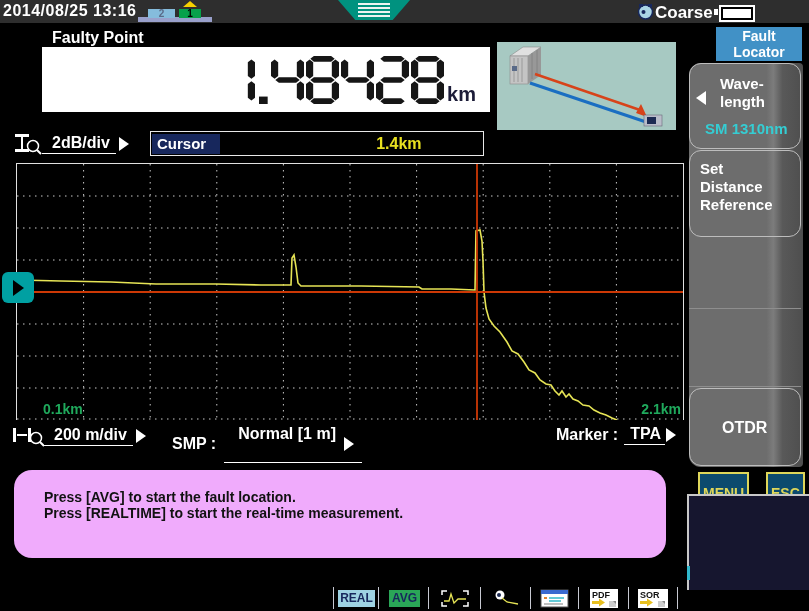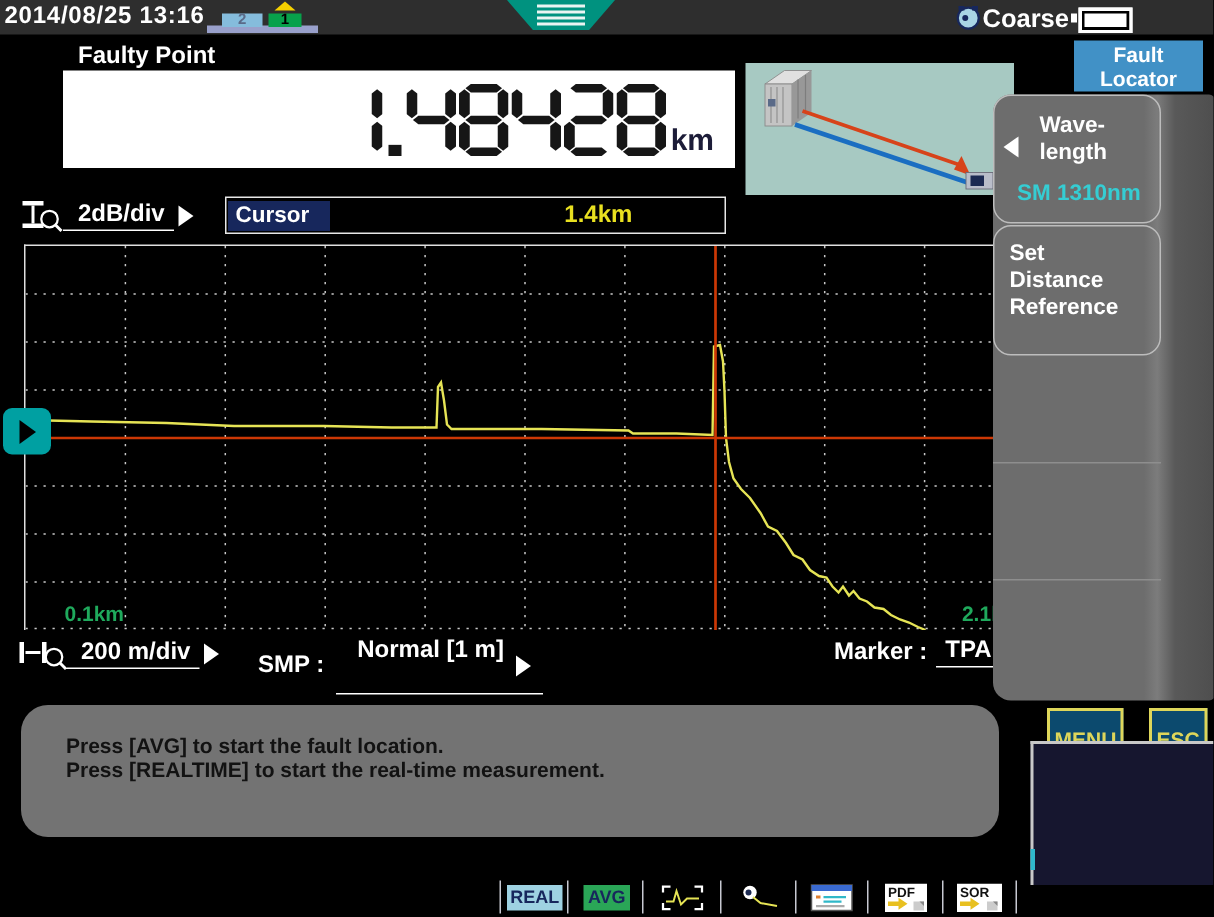--- a/index.html
+++ b/index.html
@@ -51,31 +51,31 @@
       display:flex;align-items:center;justify-content:center;}
   .marker-tri{width:0;height:0;border-top:8px solid transparent;border-bottom:8px solid transparent;
       border-left:11px solid #000;}
   
   .hrow{left:0;top:425px;width:809px;height:26px;}
   .hscale{position:absolute;left:12px;top:0;display:flex;align-items:center;color:#fff;}
   .smp{position:absolute;left:172px;top:0;display:flex;align-items:center;color:#fff;}
   .plain-label{font-size:16px;font-weight:bold;color:#fff;}
   .markerctl{position:absolute;right:133px;top:0;display:flex;align-items:center;color:#fff;}
   
-  .msgbox{left:14px;top:470px;width:652px;height:88px;background:#737373;border-radius:18px;
+  .msgbox{left:14px;top:470px;width:652px;height:88px;background:#f0abfc;border-radius:18px;
       color:#121212;font-size:14px;font-weight:bold;padding:19px 0 0 30px;box-sizing:border-box;line-height:16px;}
   
   .tb-sep{top:587px;width:1px;height:22px;background:#c7c9d2;}
   .chip{top:590px;height:17px;font-size:12px;font-weight:bold;text-align:center;line-height:17px;color:#17275c;}
   .tb-icon{top:589px;width:30px;height:19px;}
   
   .fault-btn{left:716px;top:27px;width:86px;height:34px;background:#4191c6;color:#fff;
       font-size:14px;font-weight:bold;text-align:center;line-height:16px;padding-top:1px;box-sizing:border-box;}
-  .sidepanel{left:662px;top:63px;width:114px;height:404px;border-radius:12px 4px 4px 12px;
-      background:linear-gradient(90deg,#6d6d6d 0%,#6d6d6d 68%,#7c7c7c 74%,#595959 82%,#4e4e4e 100%);padding-left:34px;}
+  .sidepanel{left:689px;top:63px;width:114px;height:404px;border-radius:12px 4px 4px 12px;
+      background:linear-gradient(90deg,#6d6d6d 0%,#6d6d6d 68%,#7c7c7c 74%,#595959 82%,#4e4e4e 100%);}
   .side-sec{position:absolute;left:0;width:112px;box-sizing:border-box;border:1px solid #bdbdbd;border-radius:12px;}
   .sec-wave{top:0;height:86px;}
   .sec-sdr{top:87px;height:87px;}
   .sec-e1{top:176px;height:70px;border:none;border-bottom:1px solid #8e8e8e;border-radius:0;}
   .sec-e2{top:246px;height:78px;border:none;border-bottom:1px solid #8e8e8e;border-radius:0;}
   .sec-otdr{top:325px;height:78px;}
   .side-text{position:absolute;color:#fff;font-size:15px;font-weight:bold;}
   .wave-tri{position:absolute;left:6px;top:27px;width:0;height:0;
       border-top:7px solid transparent;border-bottom:7px solid transparent;border-right:10px solid #fff;}
   .wl-value{position:absolute;left:15px;top:56px;color:#35cdd3;font-size:15px;font-weight:bold;}
@@ -321,18 +321,21 @@
     <span class="side-text" style="left:30px;top:29px">length</span>
     <span class="wl-value">SM 1310nm</span>
   </div>
   <div class="side-sec sec-sdr">
     <span class="side-text" style="left:10px;top:9px">Set</span>
     <span class="side-text" style="left:10px;top:27px">Distance</span>
     <span class="side-text" style="left:10px;top:45px">Reference</span>
   </div>
   <div class="side-sec sec-e1"></div>
   <div class="side-sec sec-e2"></div>
+  <div class="side-sec sec-otdr">
+    <span class="side-text" style="left:32px;top:30px;font-size:16px">OTDR</span>
+  </div>
 </div>
 <div class="abs menu-key" style="left:698px">MENU</div>
 <div class="abs menu-key" style="left:766px">ESC</div>
 <div class="abs navybox">
   <div class="cyan-tick"></div>
 </div>
 
 </body></html>

